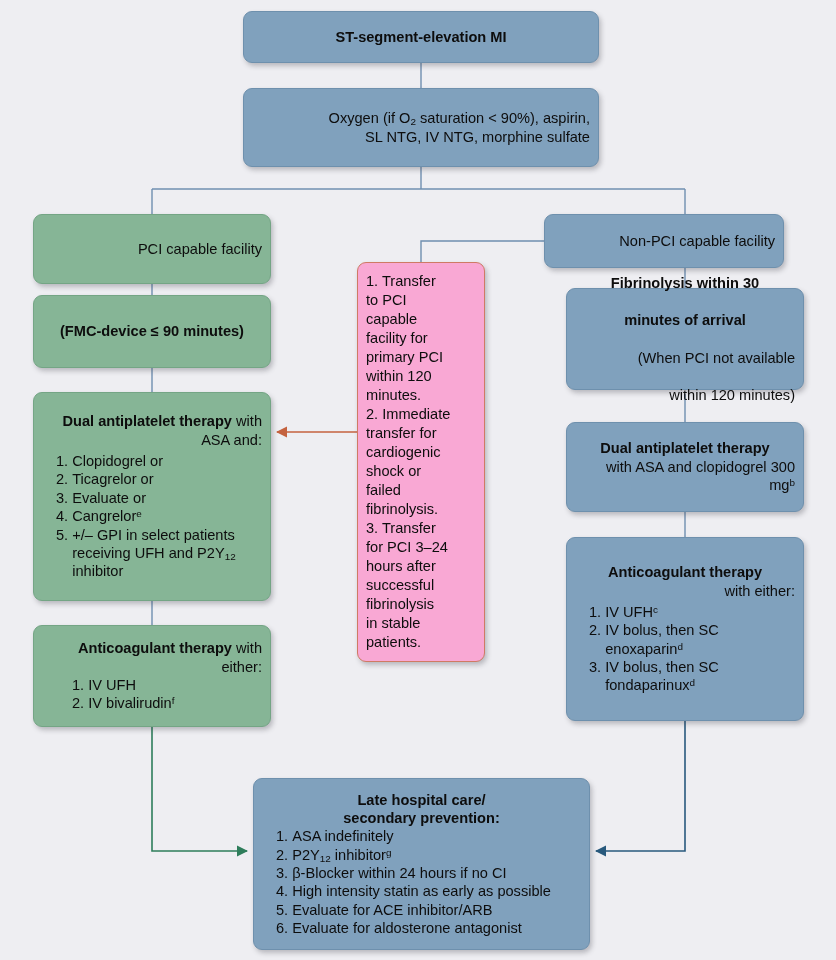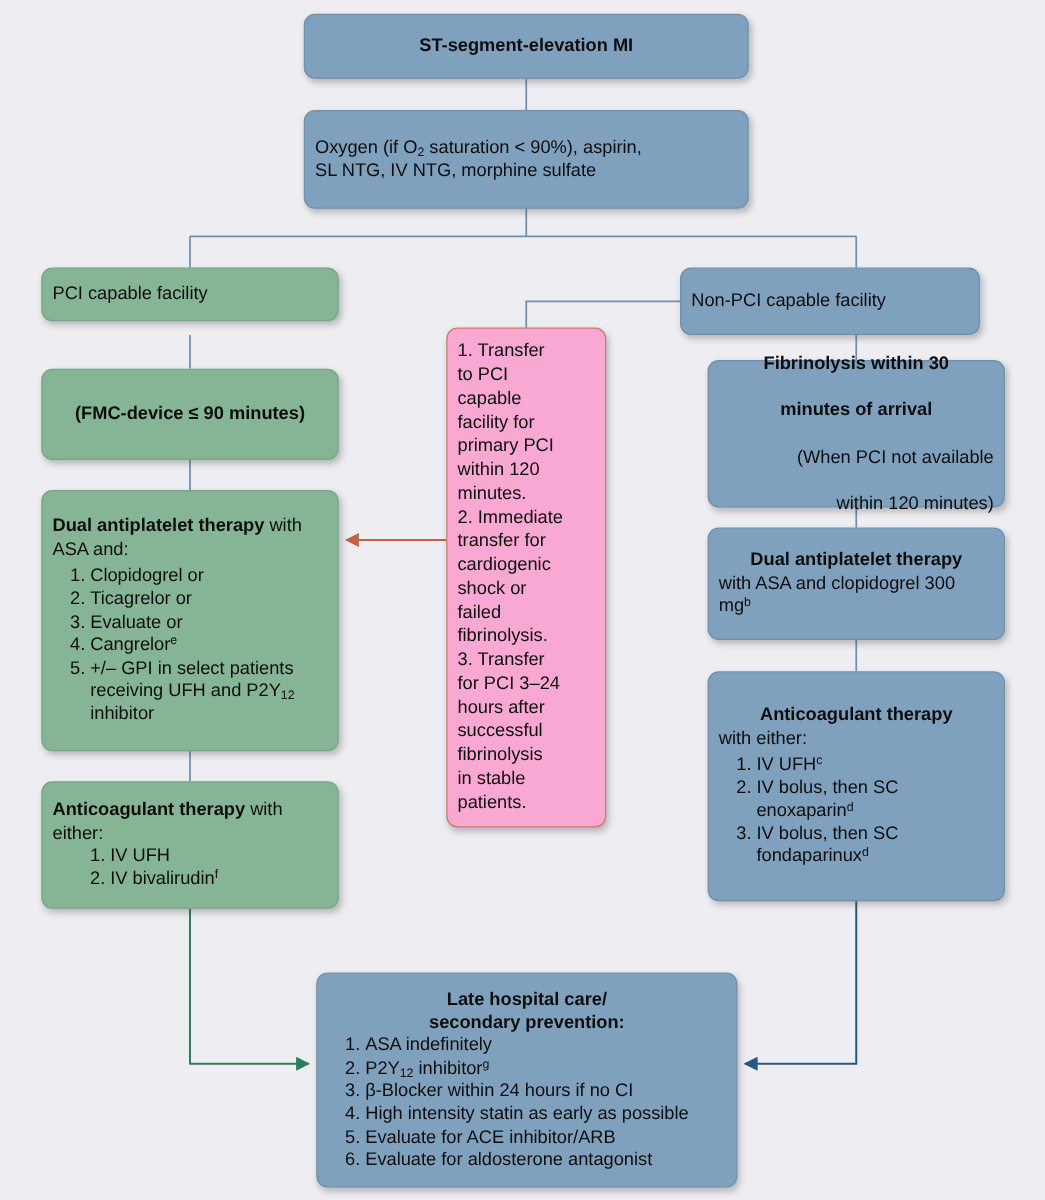--- a/index.html
+++ b/index.html
@@ -34,21 +34,21 @@
     color: #0d0d0d;
     font-size: 14.6px;
     line-height: 1.26;
     box-shadow: 2px 3px 5px rgba(60,60,70,0.30);
     padding: 7px 8px;
   }
   .node.blue   { background: #80a1bd; border: 1px solid #6e90ad; }
   .node.green  { background: #86b596; border: 1px solid #74a585; }
   .node.orange { background: #f9a8d4; border: 1px solid #cf7a64; }
 
-  .ctr   { text-align: left; }
+  .ctr   { text-align: right; }
   .b     { font-weight: bold; }
 
   .title-line { font-weight: bold; text-align: center; }
   .sub-line   { text-align: right; }
 
   
   .olist { margin: 0; padding: 0; list-style: none; }
   .olist li {
     display: flex;
     text-align: left;
@@ -65,27 +65,27 @@
 
   .hdr-gap { height: 3px; }
 
   sup, sub { font-size: 0.68em; line-height: 0; }
   sub { vertical-align: -0.25em; }
   sup { vertical-align: 0.45em; }
 
   
   #n-stemi       { left: 243px; top: 11px;  width: 356px; height: 52px;  }
   #n-oxygen      { left: 243px; top: 88px;  width: 356px; height: 79px;  }
-  #n-pci-fac     { left: 33px;  top: 214px; width: 238px; height: 43px;  }
+  #n-pci-fac     { left: 33px;  top: 214px; width: 238px; height: 70px;  }
   #n-primary-pci { left: 33px;  top: 295px; width: 238px; height: 73px;  }
   #n-dapt-left   { left: 33px;  top: 392px; width: 238px; height: 209px; }
   #n-anticoag-l  { left: 33px;  top: 625px; width: 238px; height: 102px; }
   #n-transfer    { left: 357px; top: 262px; width: 128px; height: 400px; }
   #n-nonpci-fac  { left: 544px; top: 214px; width: 240px; height: 54px;  }
-  #n-fibrinolys  { left: 566px; top: 288px; width: 238px; height: 118px; gap: 19px; }
+  #n-fibrinolys  { left: 566px; top: 288px; width: 238px; height: 102px; gap: 19px; }
   #n-dapt-right  { left: 566px; top: 422px; width: 238px; height: 90px;  }
   #n-anticoag-r  { left: 566px; top: 537px; width: 238px; height: 184px; }
   #n-late-care   { left: 253px; top: 778px; width: 337px; height: 172px; }
 
   #n-transfer .body { font-size: 14.6px; line-height: 1.30; text-align: left; }
 </style>
 </head>
 <body>
 
 <div id="canvas">

